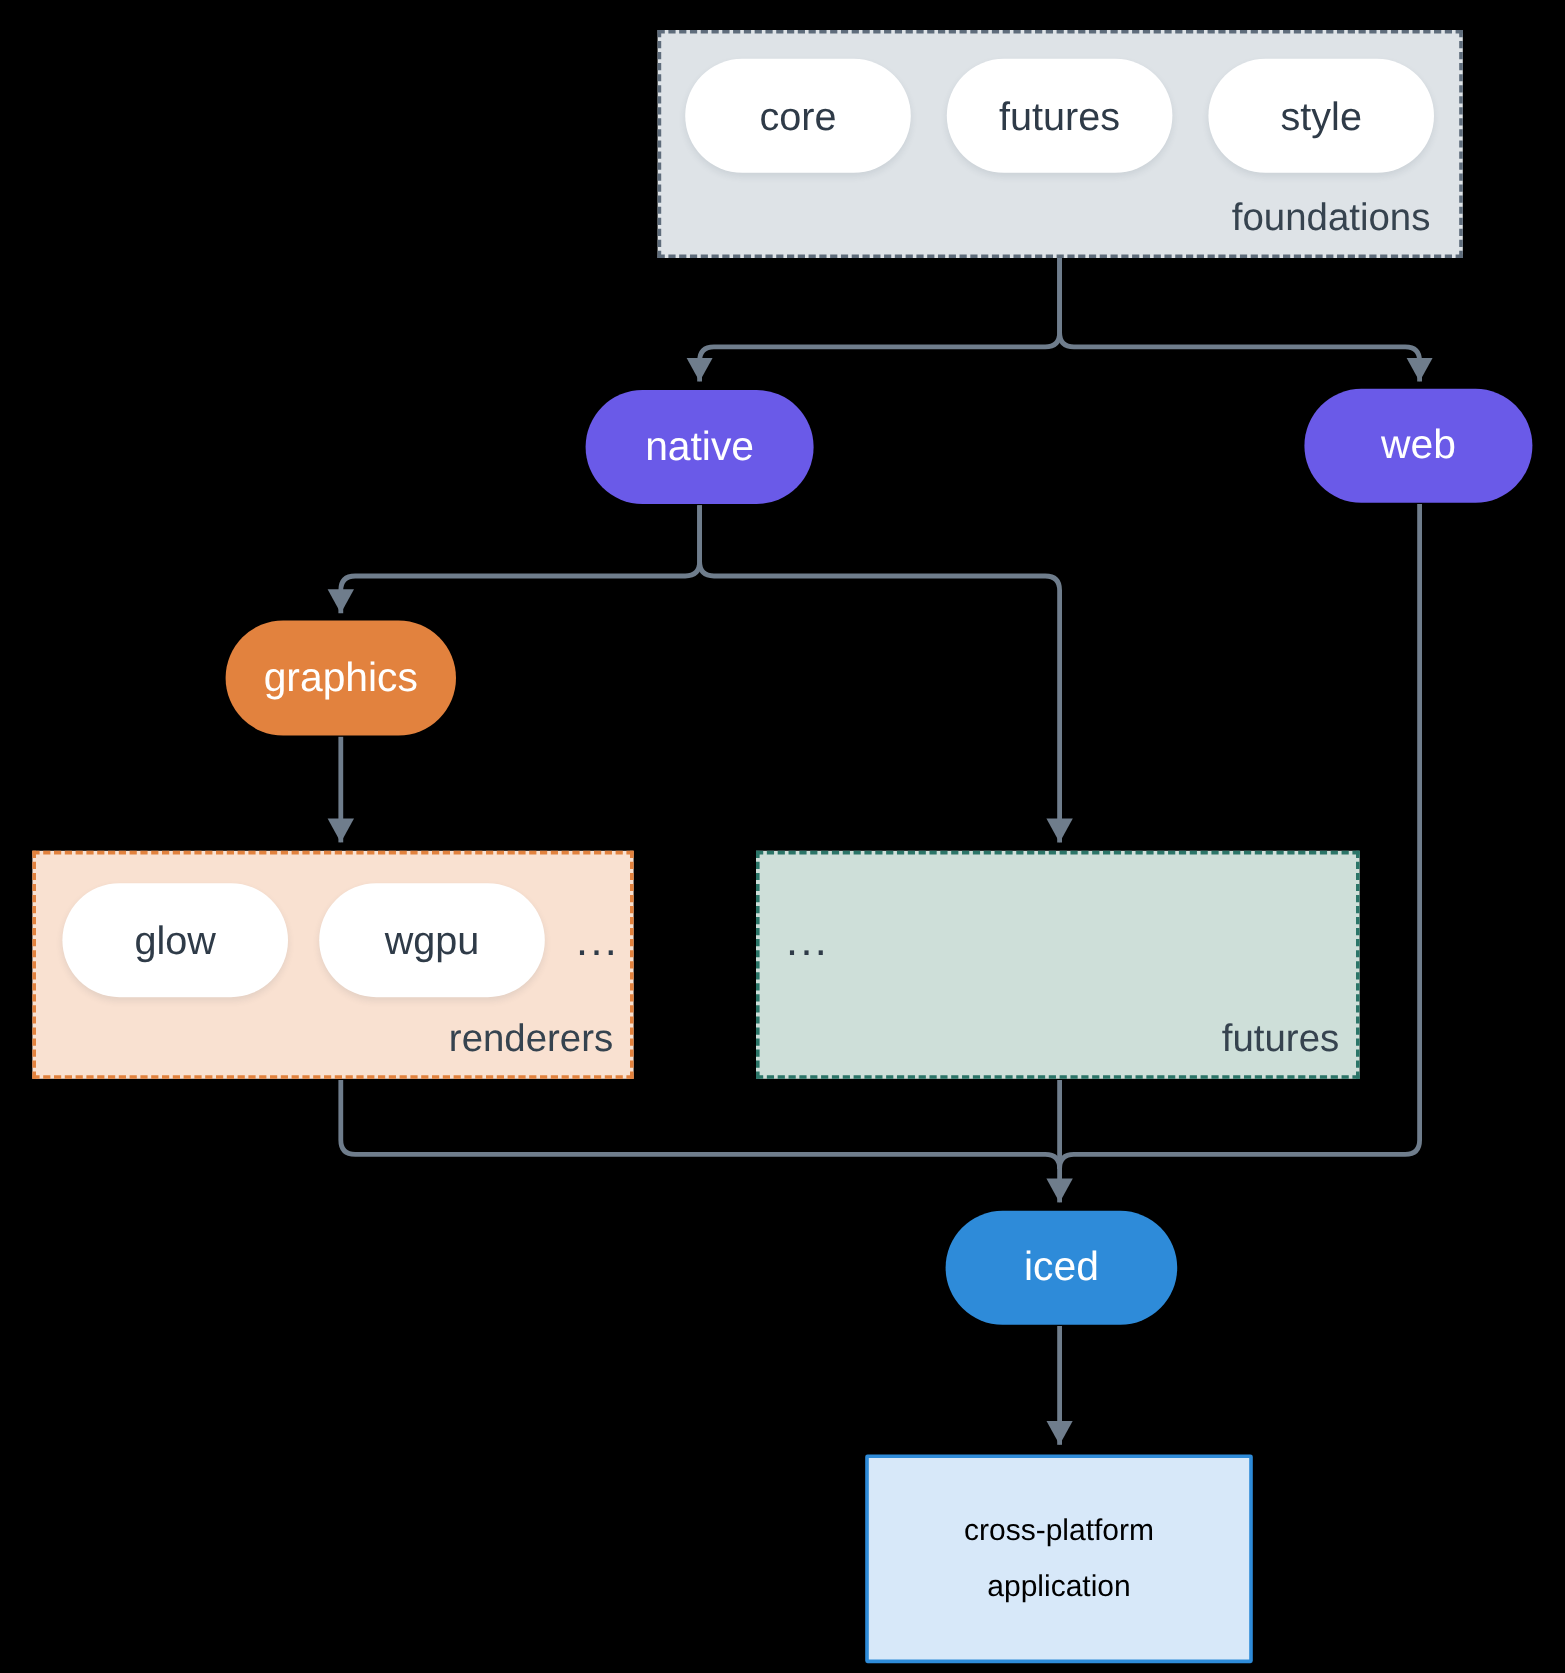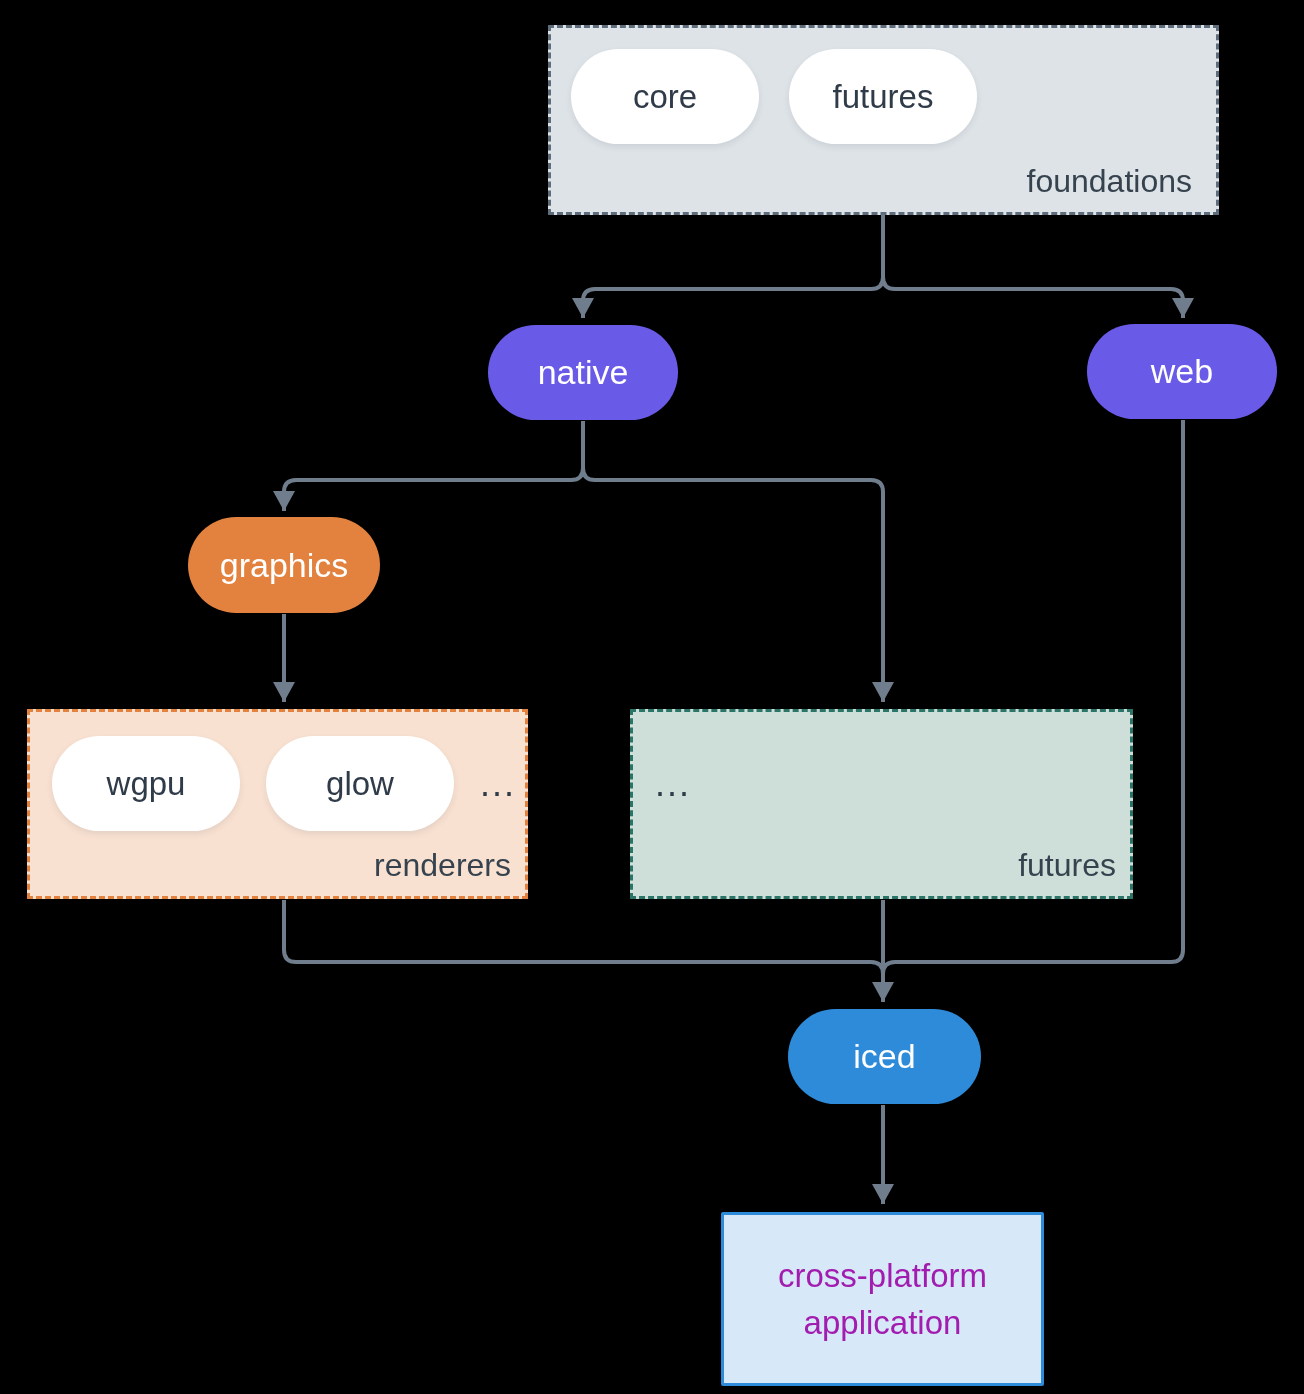--- a/index.html
+++ b/index.html
@@ -55,21 +55,21 @@
   #iced     { left: 788px; top: 1009px; width: 193px; height: 95px; background: #2E8BD9; }
 
   .ellipsis { font-size: 36px; color: #2F3B48; letter-spacing: 2px; }
 
   
   #app-box {
     position: absolute; left: 721px; top: 1212px; width: 323px; height: 174px;
     box-sizing: border-box;
     background: #D7E8F9; border: 3px solid #2E8BD9; border-radius: 2px;
     display: flex; flex-direction: column; align-items: center; justify-content: center;
-    color: #a21caf; font-size: 33px; line-height: 47px; text-align: center;
+    color: #000000; font-size: 25px; line-height: 47px; text-align: center;
   }
 </style>
 </head>
 <body>
 
 <div id="canvas">
 
   <svg id="wires" viewBox="0 0 1304 1394">
     <defs>
       <marker id="arrow" markerUnits="userSpaceOnUse" markerWidth="24" markerHeight="24" refX="20" refY="11" orient="auto">
@@ -84,33 +84,34 @@
     <path d="M 284 900 L 284 950 Q 284 962 296 962 L 871 962 Q 883 962 883 974"></path>
     <path d="M 1183 420 L 1183 950 Q 1183 962 1171 962 L 895 962 Q 883 962 883 974"></path>
     <path d="M 883 900 L 883 1002" marker-end="url(#arrow)"></path>
     <path d="M 883 1105 L 883 1204" marker-end="url(#arrow)"></path>
   </svg>
 
   <div id="foundations" class="group">
     <div class="pill-row">
       <div class="pill white">core</div>
       <div class="pill white">futures</div>
+      <div class="pill white">style</div>
     </div>
     <div class="group-label" style="right:24px;">foundations</div>
   </div>
 
   <div id="web" class="pill solo">web</div>
   <div id="native" class="pill solo">native</div>
 
   <div id="graphics" class="pill solo">graphics</div>
 
   <div id="renderers" class="group">
     <div class="pill-row">
+      <div class="pill white">glow</div>
       <div class="pill white">wgpu</div>
-      <div class="pill white">glow</div>
       <div class="ellipsis">...</div>
     </div>
     <div class="group-label">renderers</div>
   </div>
 
   <div id="shells" class="group">
     <div class="pill-row">
       <div class="ellipsis">...</div>
     </div>
     <div class="group-label">futures</div>

